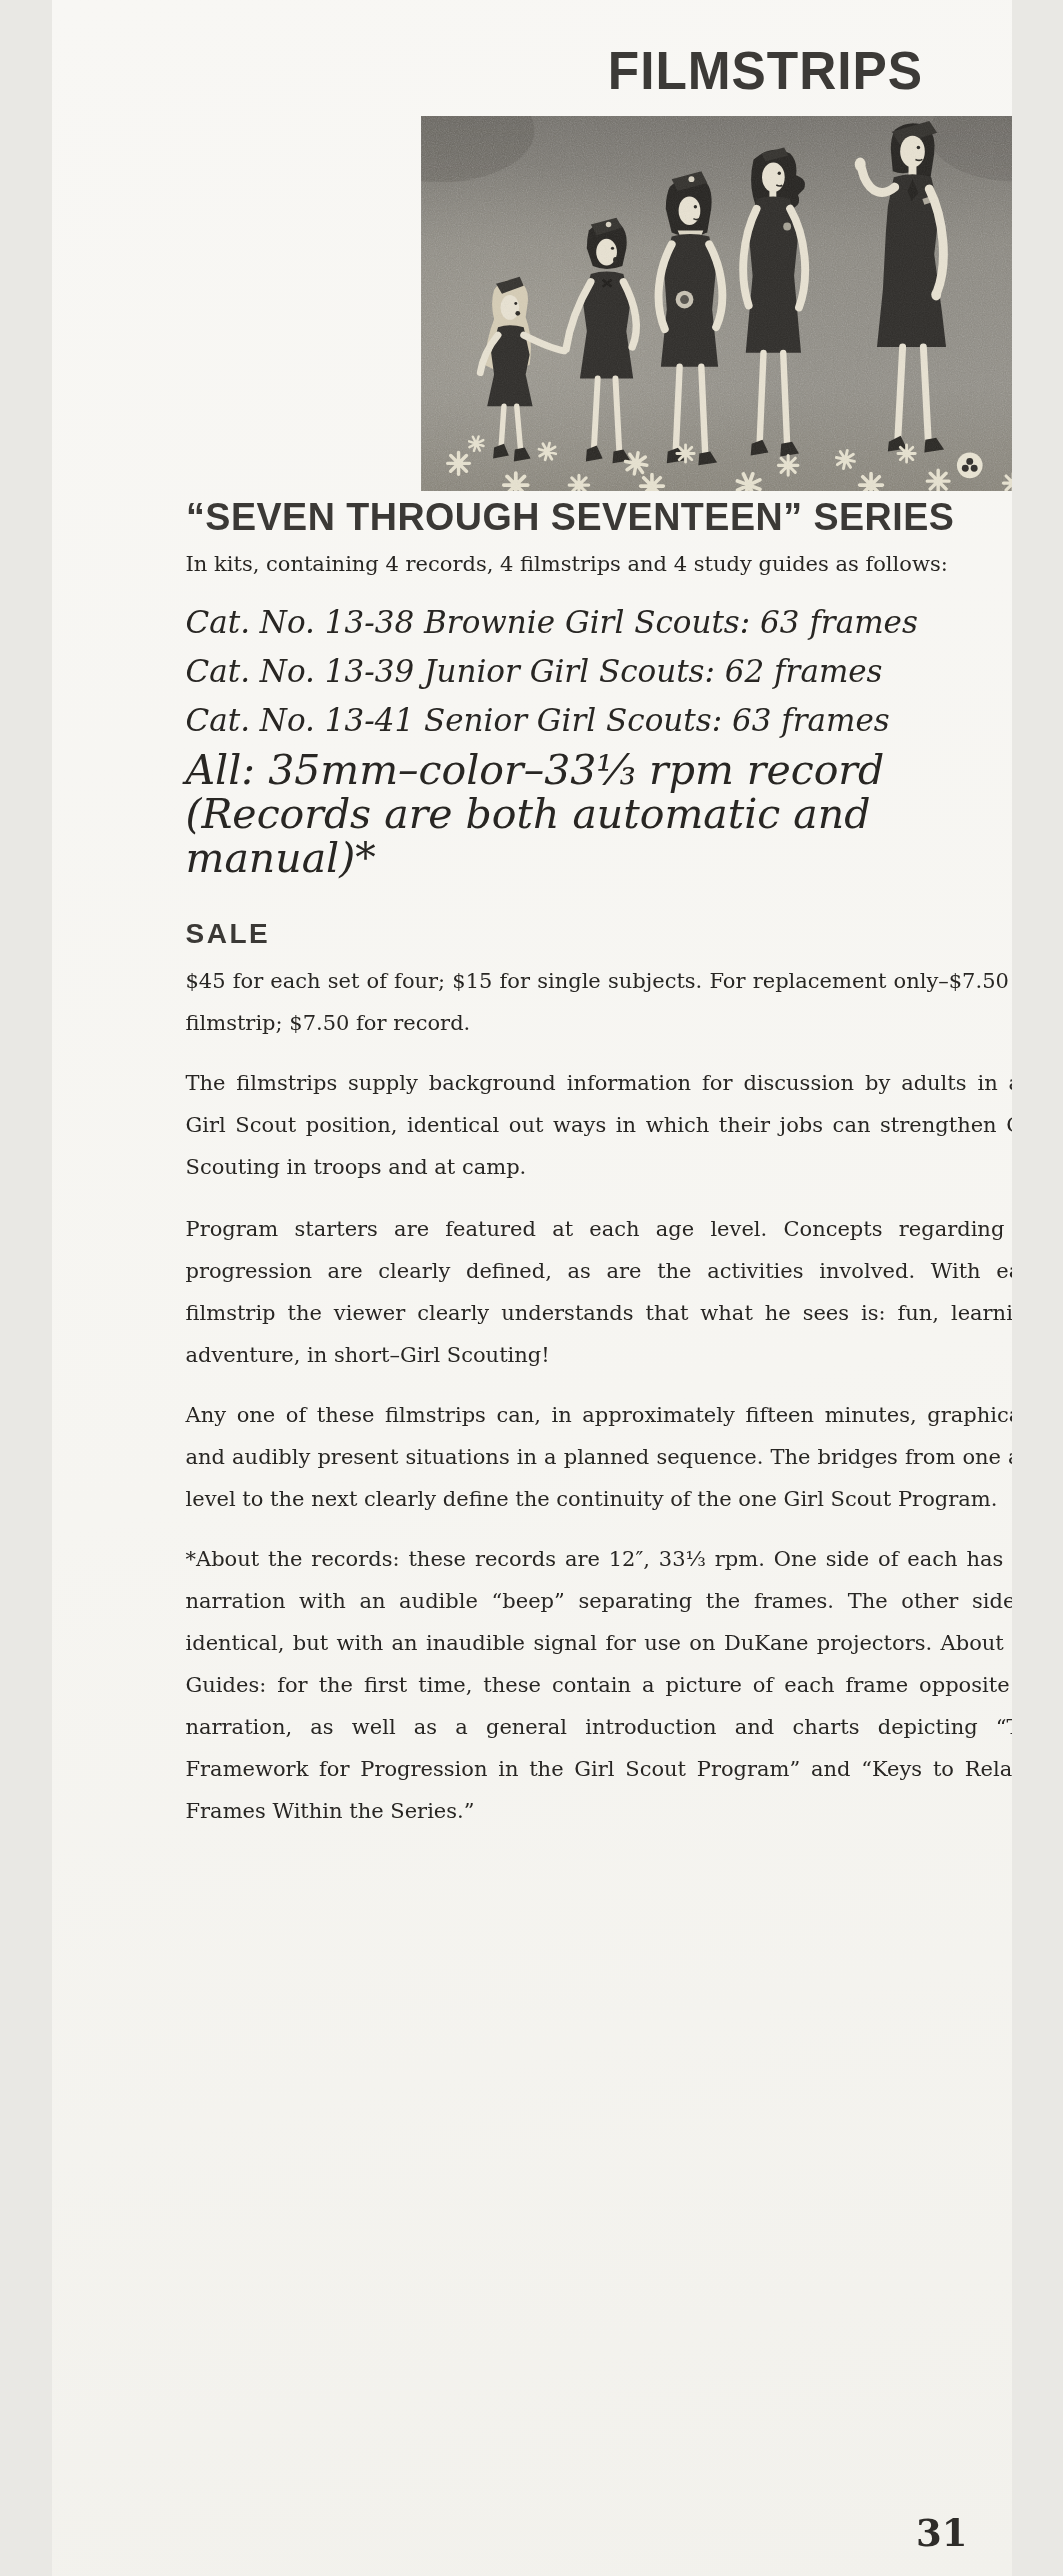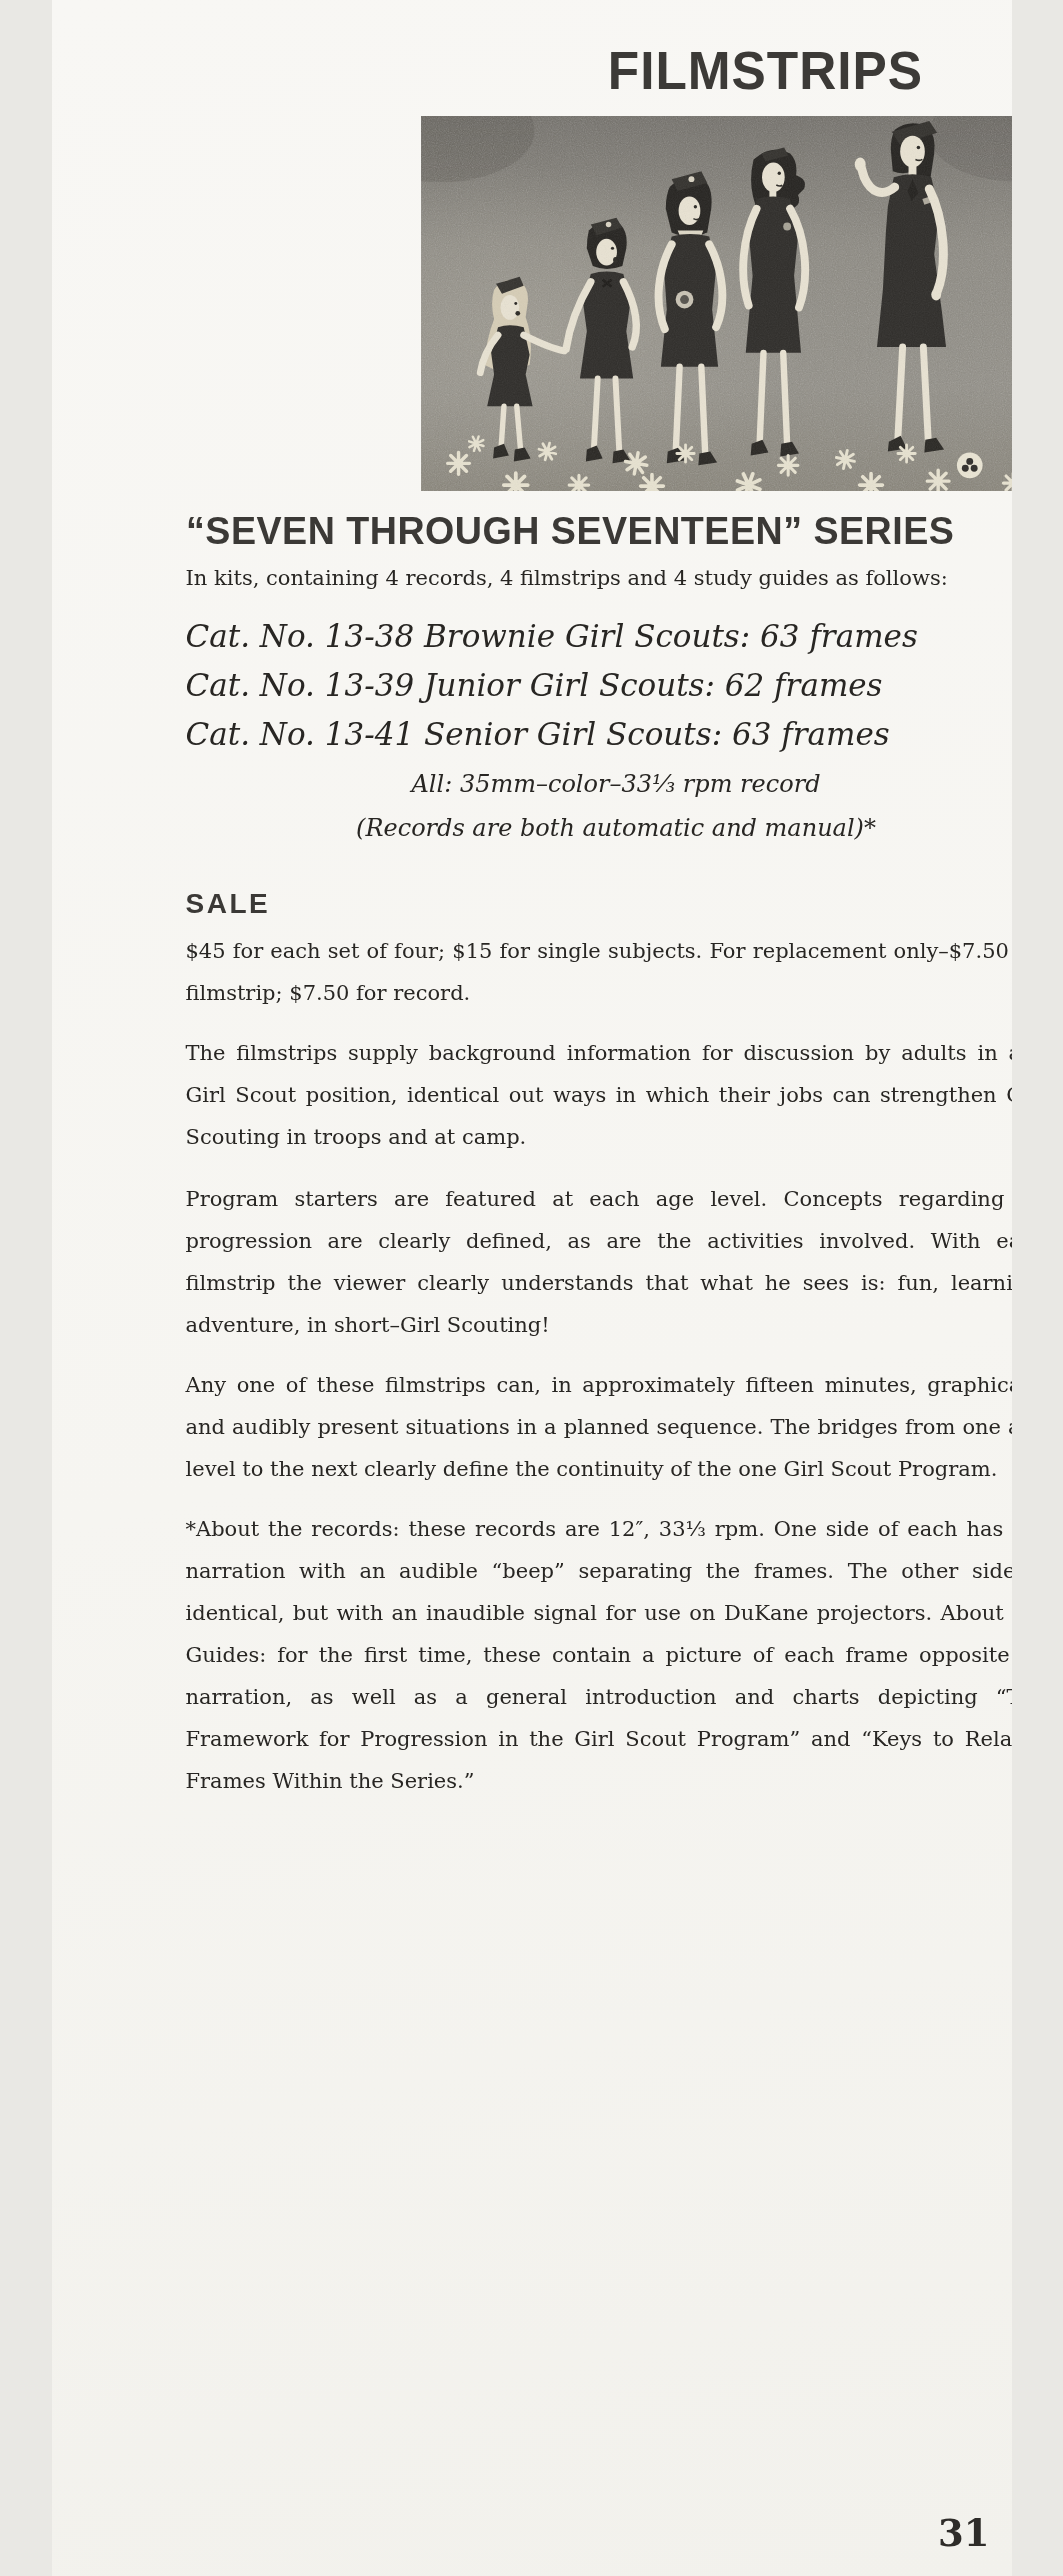--- a/index.html
+++ b/index.html
@@ -17,47 +17,47 @@
     font-family:"Liberation Sans", sans-serif;
     font-weight:bold; font-size:53px; line-height:55px;
     letter-spacing:1px; color:#3c3a37;
     transform:scaleX(0.97); transform-origin:right center;
   }
   .illustration {
     position:absolute; left:369px; top:116px;
     width:608px; height:375px;
   }
   .column {
-    position:absolute; left:134px; top:510px; width:861px;
+    position:absolute; left:134px; top:496px; width:861px;
   }
   .series-heading {
     font-family:"Liberation Sans", sans-serif;
     font-weight:bold; font-size:38px; line-height:43px;
     letter-spacing:0.5px; color:#3b3936;
     margin:0 0 4px 0; white-space:nowrap;
     transform:scaleX(0.99); transform-origin:left center;
   }
   .body-text { font-size:21px; line-height:42px; text-align:justify; margin:0; }
   .intro { margin-top:0; }
   .catalog-list { margin-top:13px; }
   .catalog-item { font-size:31px; line-height:49px; white-space:nowrap;font-style:italic; }
-  .specs { margin-top:3px; font-style:italic; font-size:24px; line-height:44px;text-align:center; }
+  .specs { margin-top:3px; font-style:italic; font-size:41px; line-height:44px; }
   .sale-heading {
     margin-top:39px;
     font-family:Liberation Sans, sans-serif;
     font-weight:bold; font-size:28px; line-height:30px;
     letter-spacing:2.5px; color:#3b3936;
   }
   .para-pricing   { margin-top:11px; }
   .para-purpose   { margin-top:18px; }
   .para-length    { margin-top:18px; }
   .para-starters  { margin-top:20px; }
   .para-records   { margin-top:18px; }
   .page-number {
-    position:absolute; top:2511px; right:22px;
+    position:absolute; top:2511px; right:44px;
     font-family:"DejaVu Serif", serif;
     font-weight:bold; font-size:37px; color:#2e2c29;
   }
 </style>
 </head>
 <body>
 
 <div class="page">
 
   <div class="page-title">FILMSTRIPS</div>

